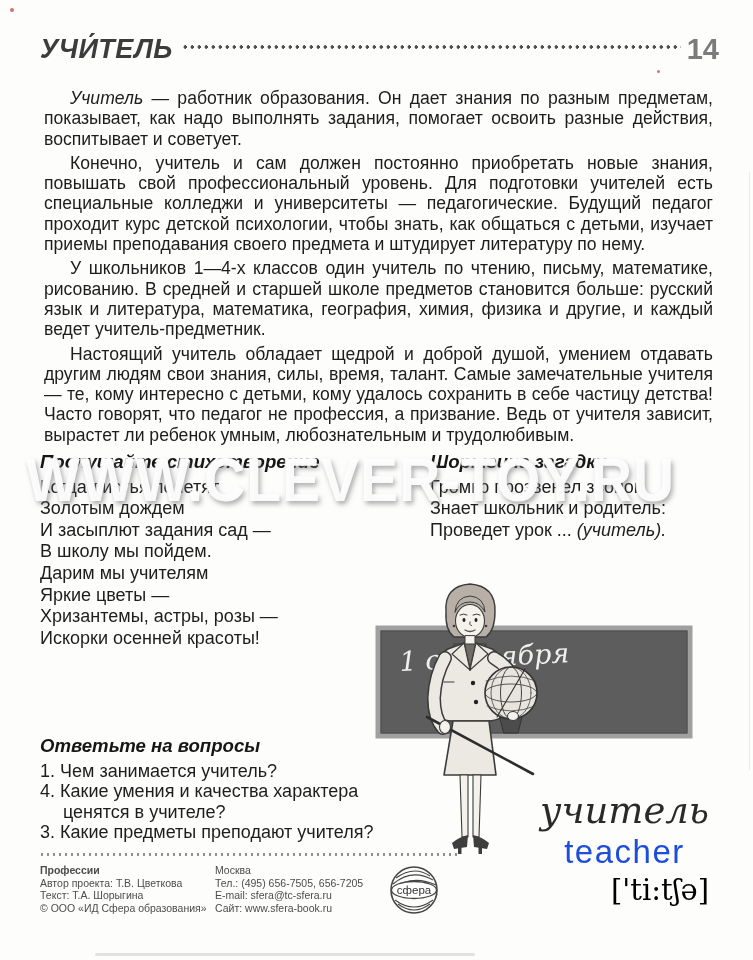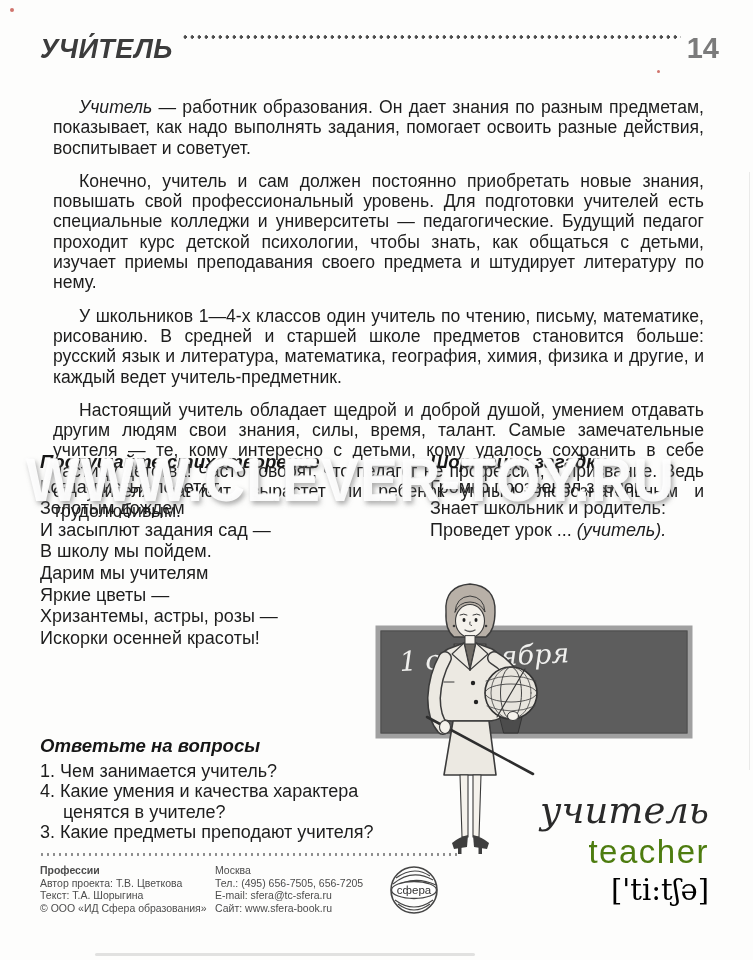--- a/index.html
+++ b/index.html
@@ -1,31 +1,31 @@
 <!DOCTYPE html>
 <html><head>
 <meta charset="utf-8">
 <style>
   html,body{margin:0;padding:0;background:#e9e9e9;}
   .page{position:relative;width:753px;height:960px;margin:0 auto;background:#fdfdfc;
         font-family:"Liberation Sans",sans-serif;color:#1d1d1d;overflow:hidden;}
 
   
-  .chapter-head{position:absolute;left:40px;right:34px;top:34px;display:flex;align-items:flex-start;}
+  .chapter-head{position:absolute;left:40px;right:34px;top:34px;display:flex;align-items:center;}
   .chapter-title{font-size:27px;font-weight:bold;font-style:italic;color:#3c3c3c;
                  letter-spacing:.5px;white-space:nowrap;}
   .leader{flex:1;height:6px;margin:0 6px 6px 10px;
           background-image:radial-gradient(circle at 2.2px 3px,#4e4e4e 1.5px,rgba(0,0,0,0) 1.9px);
           background-size:7px 6px;background-repeat:repeat-x;background-position:left bottom;}
   .page-num{font-size:29px;font-weight:bold;color:#7b7b7b;line-height:29px;}
 
   
   .article{position:absolute;left:40px;top:84px;width:677px;
            font-size:17.6px;line-height:20.3px;text-align:justify;}
-  .article p{margin:13px;text-indent:26px;}
+  .article p{margin:4px;text-indent:26px;}
   .lead-italic{font-style:italic;}
 
   
   .subhead{font-weight:bold;font-style:italic;font-size:18.6px;color:#161616;margin:0 0 4px 0;}
   .poem{position:absolute;left:40px;top:451px;width:372px;font-size:18px;line-height:21.6px;}
   .riddle{position:absolute;left:430px;top:451px;width:312px;font-size:18px;line-height:21.6px;}
   .vline{margin:0;}
   .ans{font-style:italic;}
 
   
@@ -38,21 +38,21 @@
   
   .questions{position:absolute;left:40px;top:736px;width:365px;font-size:18px;line-height:20.6px;}
   .questions .q{margin:0;padding-left:23px;text-indent:-23px;}
 
   
   .illustration{position:absolute;left:370px;top:578px;width:330px;height:285px;margin:0;}
 
   
   .vocab{position:absolute;right:44px;top:790px;text-align:right;}
   .vocab-ru{font-family:"DejaVu Serif",serif;font-style:italic;font-size:37px;color:#2a2a2a;line-height:42px;}
-  .vocab-en{font-size:33px;color:#4d7c0f;letter-spacing:1.5px;line-height:39px;}
+  .vocab-en{font-size:33px;color:#1d4ed8;letter-spacing:1.5px;line-height:39px;text-align:center;}
   .vocab-ph{font-family:"DejaVu Serif",serif;font-size:29px;color:#000000;line-height:38px;}
 
   
   .footer-sep{position:absolute;left:40px;top:852px;width:420px;height:5px;
               background-image:radial-gradient(circle at 2px 2.5px,#8d8d8d 1.1px,rgba(0,0,0,0) 1.5px);
               background-size:6px 5px;background-repeat:repeat-x;}
   .foot-col{position:absolute;top:864px;font-size:10.5px;line-height:12.6px;color:#4c4c4c;}
   .foot-left{left:40px;width:170px;}
   .foot-mid{left:215px;width:175px;}
   .foot-series{font-weight:bold;}

